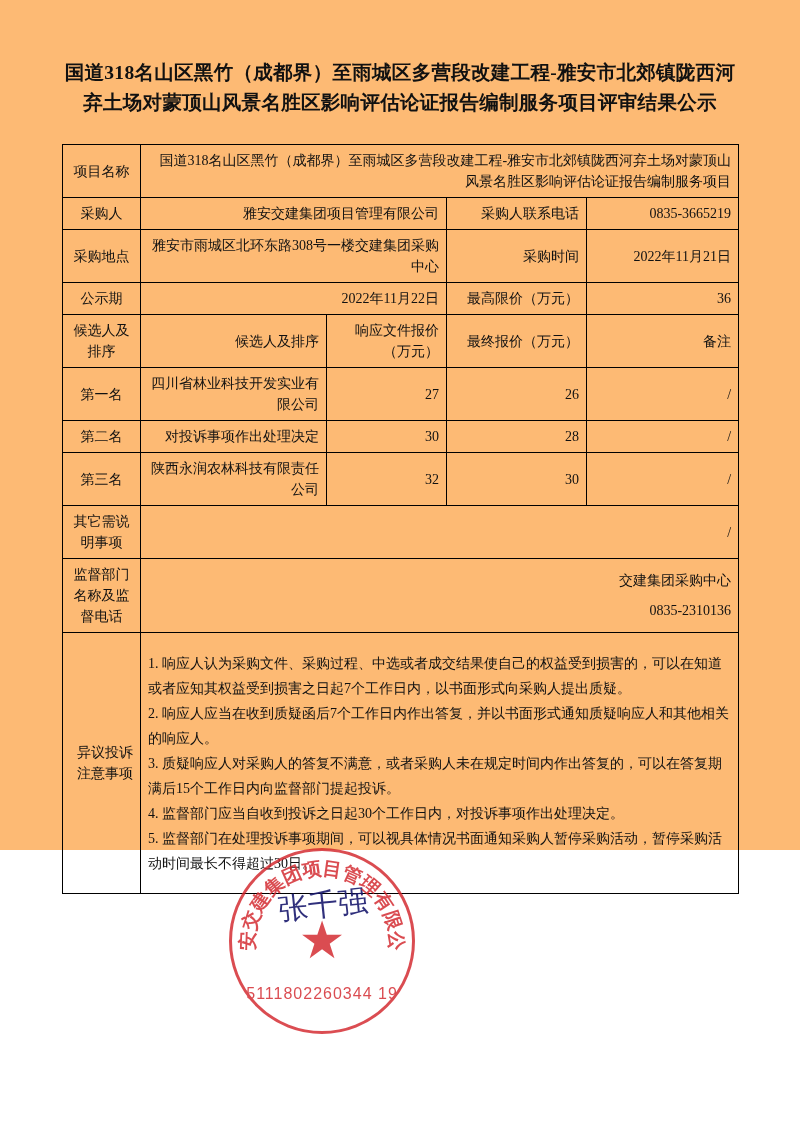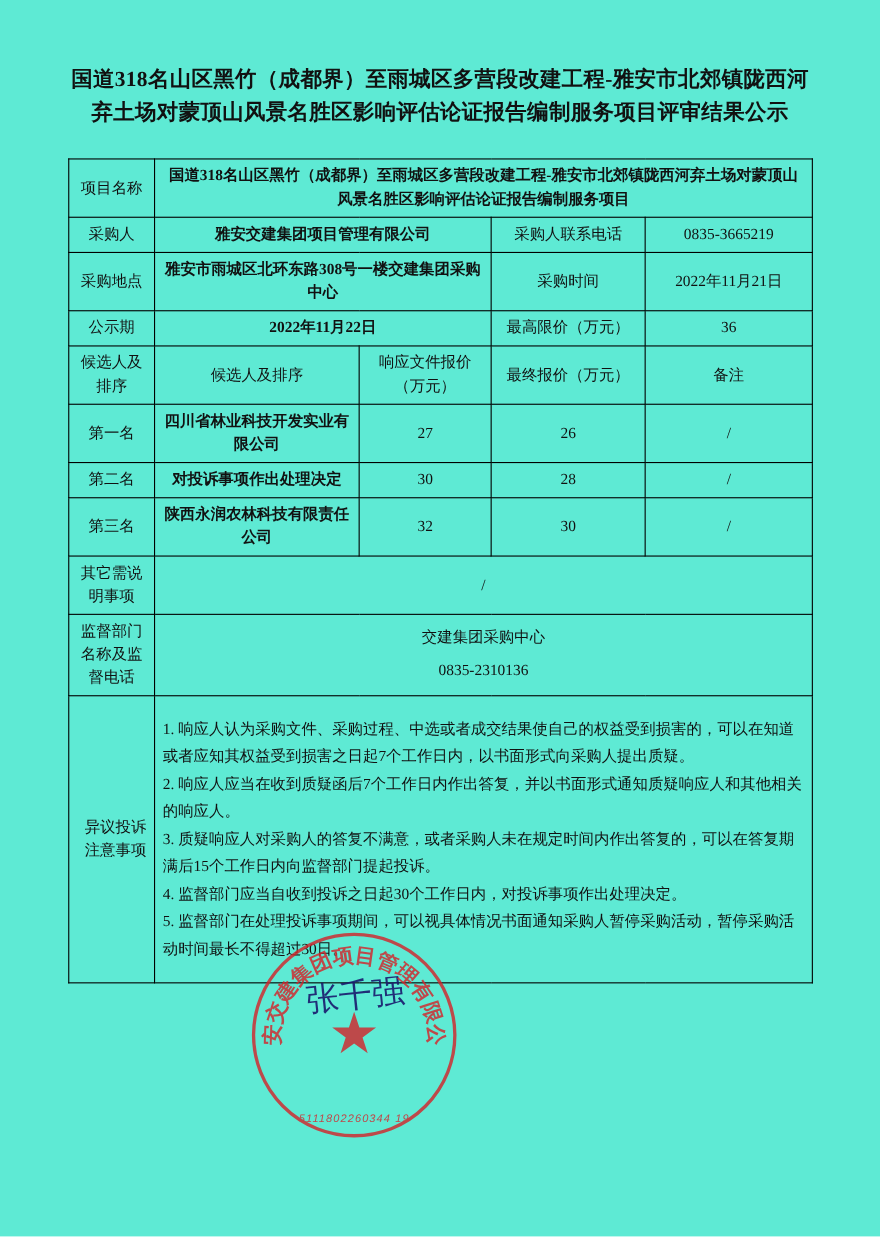--- a/index.html
+++ b/index.html
@@ -12,22 +12,22 @@
     height: 1131px;
     position: relative;
     font-family: "Liberation Serif", "DejaVu Serif", serif;
     color: #111;
     overflow: hidden;
   }
   .page {
     position: absolute;
     left: 0; top: 0;
     width: 800px;
-    height: 1124px;
-    background: #5eead4;
+    height: 850px;
+    background: #fdba74;
   }
   .doc-title {
     position: absolute;
     left: 62px;
     top: 58px;
     width: 676px;
     text-align: center;
     font-size: 19.5px;
     font-weight: bold;
     line-height: 30px;
@@ -46,22 +46,22 @@
   table.main td {
     border: 1px solid #000;
     padding: 5px 7px;
     vertical-align: middle;
     word-break: break-all;
   }
   .lbl {
     text-align: center;
     white-space: normal;
   }
-  .ctr { text-align: center; margin-left: 27px; }
-  .lft { text-align: center; font-weight: bold; }
+  .ctr { text-align: right; margin-left: 27px; }
+  .lft { text-align: right; }
   .tall-note {
     height: 250px;
     vertical-align: middle;
     text-align: right;
   }
   .note-body {
     line-height: 25px;
     text-align: left;
   }
   .note-body p { margin: 0; }
@@ -102,28 +102,27 @@
   }
   .seal-arc text {
     fill: #d3262c;
     font-family: "Liberation Serif", serif;
     font-size: 19px;
     font-weight: bold;
   }
   .seal-num {
     position: absolute;
     left: 50%;
-    bottom: 8px;
+    bottom: 28px;
     transform: translateX(-50%);
     color: #d3262c;
-    font-size: 10px;
+    font-size: 16px;
     font-family: "Liberation Sans", sans-serif;
     letter-spacing: 1px;
     white-space: nowrap;
-    font-style: italic;
   }
   .signature {
     position: absolute;
     left: 278px;
     top: 885px;
     font-size: 30px;
     color: #1a1a6e;
     font-family: "Liberation Serif", serif;
     transform: rotate(-6deg);
     opacity: 0.9;

